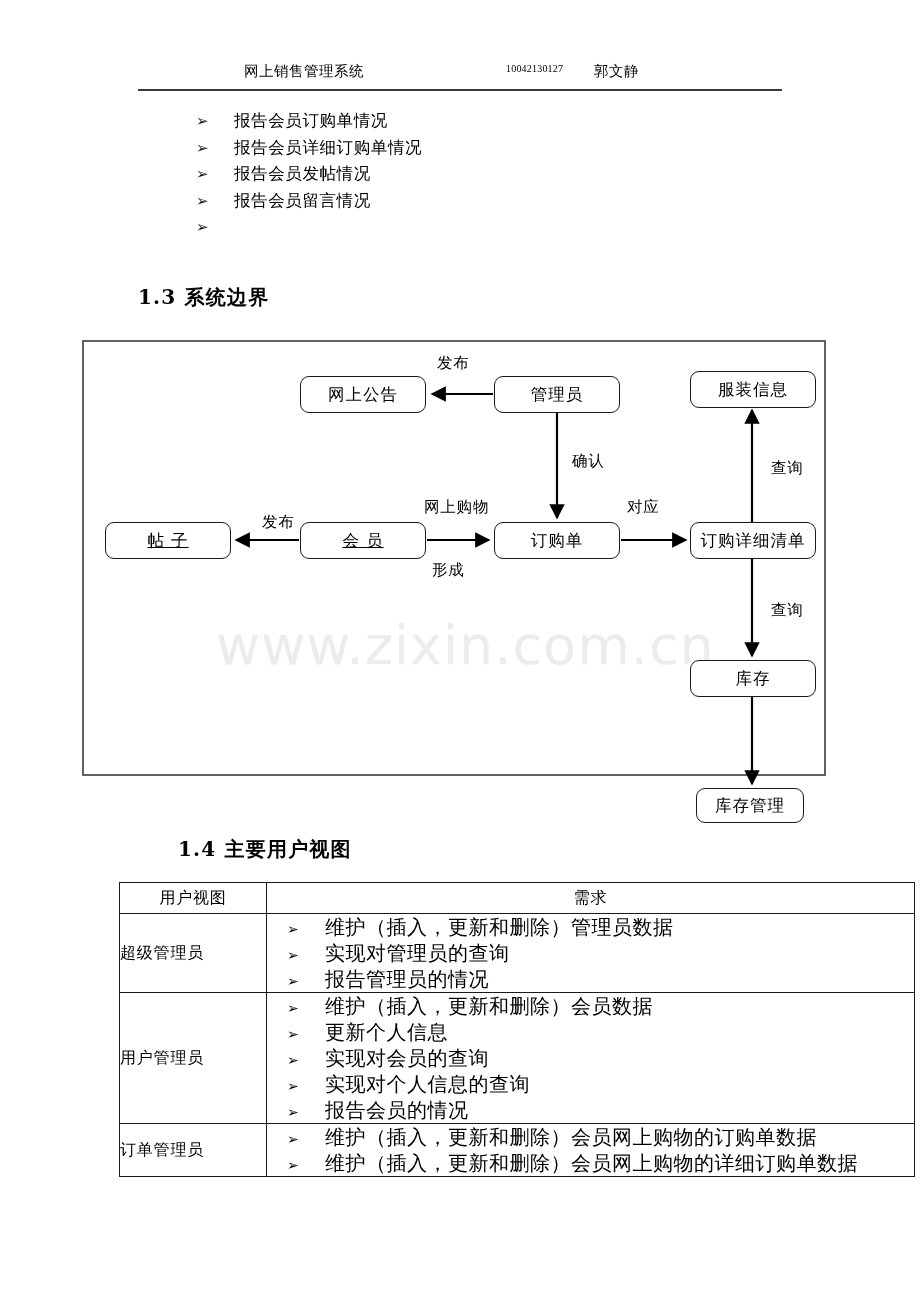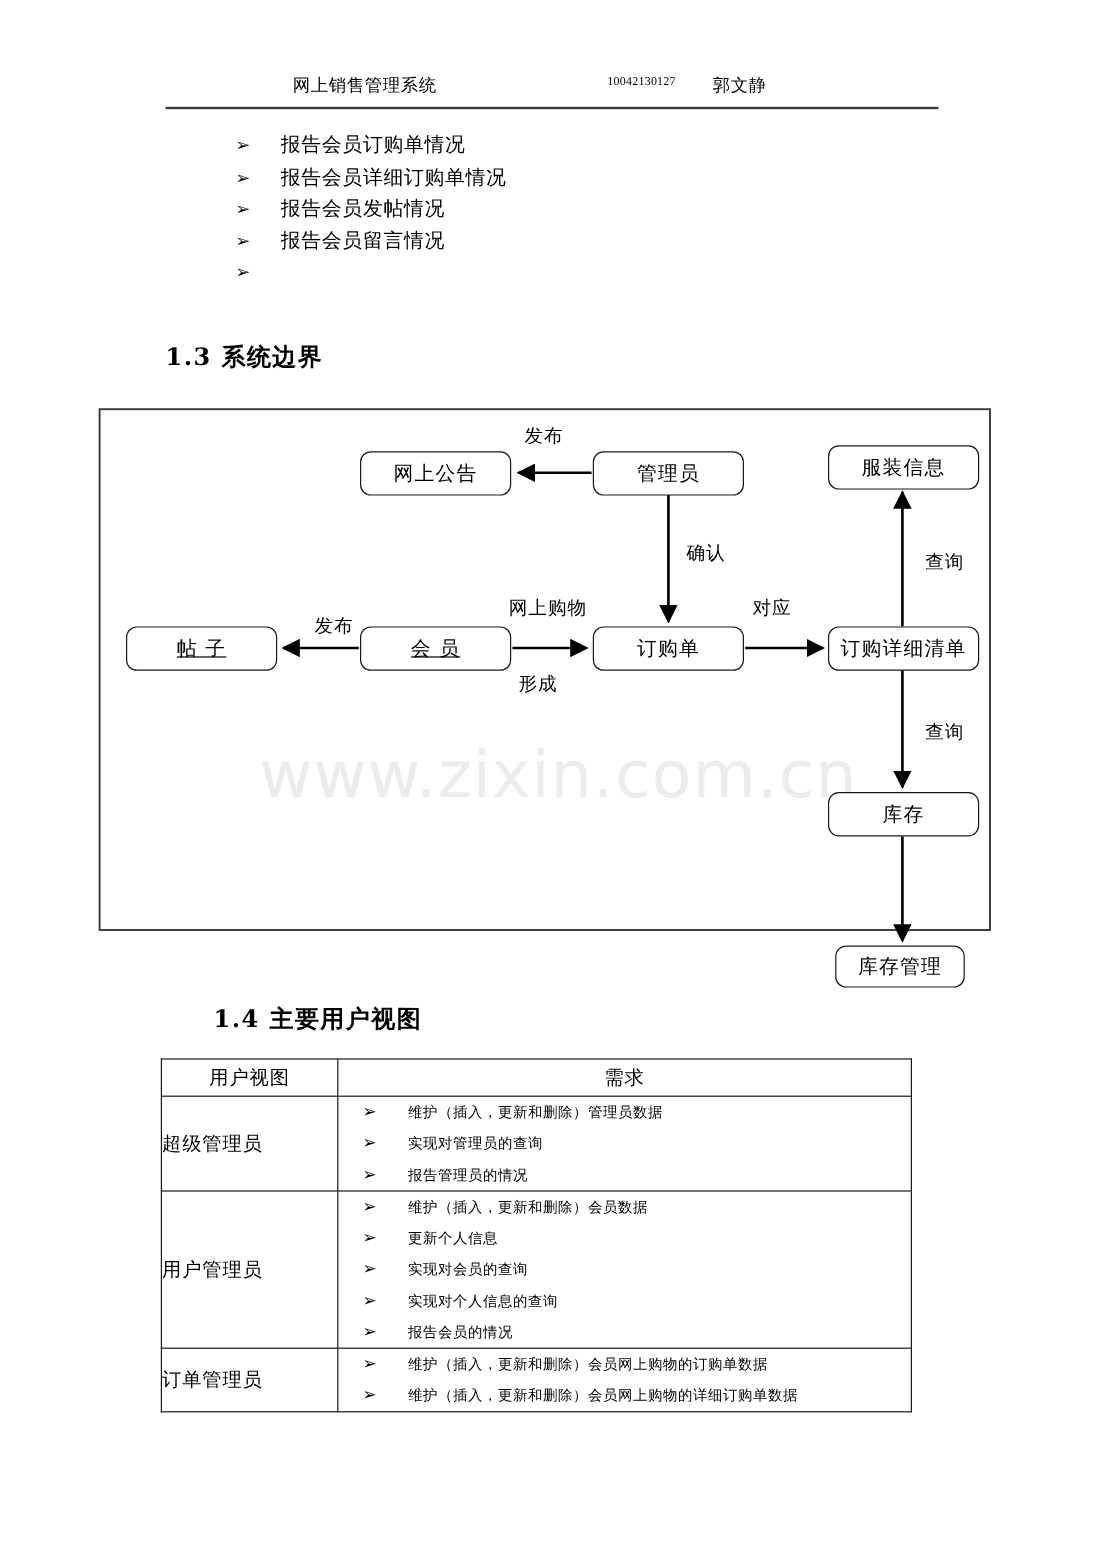--- a/index.html
+++ b/index.html
@@ -134,23 +134,23 @@
     position: absolute;
     font-size: 15.5px;
     letter-spacing: 0.8px;
     white-space: nowrap;
     background: transparent;
   }
 
   
   .uv-table {
     position: absolute;
-    left: 134px;
+    left: 119px;
     top: 882px;
-    width: 626px;
+    width: 796px;
     border-collapse: collapse;
     table-layout: fixed;
   }
   .uv-table td, .uv-table th {
     border: 1.4px solid #1a1a1a;
     padding: 0;
     vertical-align: middle;
   }
   .uv-table th {
     font-weight: normal;
@@ -173,21 +173,21 @@
     line-height: 26px;
     padding-left: 20px;
   }
   .uv-req-mark {
     width: 38px;
     flex: 0 0 38px;
     font-size: 14px;
     font-family: "DejaVu Sans", sans-serif;
   }
   .uv-req-text {
-    font-size: 12px;
+    font-size: 20px;
     letter-spacing: 0.5px;
     white-space: nowrap;
   }
 </style>
 </head>
 <body>
 
 <div class="page-header">
   <span class="hdr-title">网上销售管理系统</span>
   <span class="hdr-id">10042130127</span>

